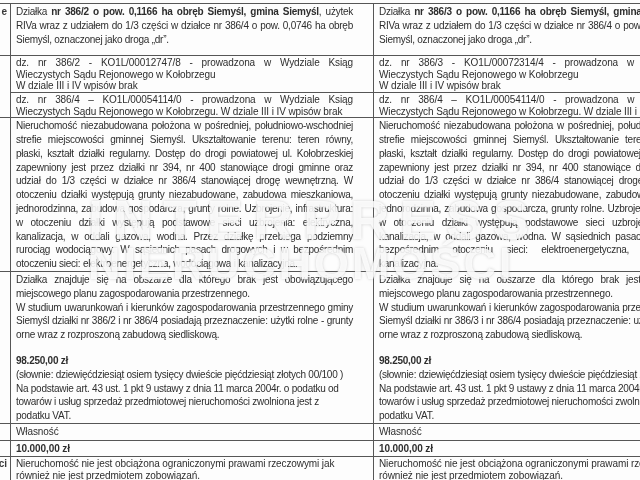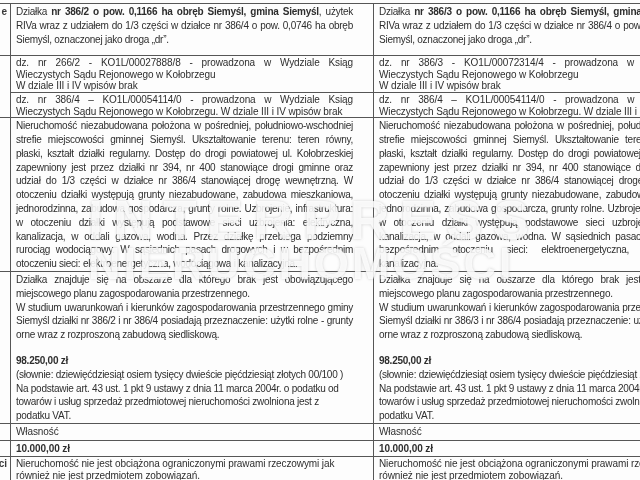--- a/index.html
+++ b/index.html
@@ -48,21 +48,21 @@
         <span>Działka </span><span class="bold">nr 386/2 o pow. 0,1166 ha obręb Siemyśl, gmina Siemyśl</span><span>, użytek RIVa wraz z udziałem do 1/3 części w działce nr 386/4 o pow. 0,0746 ha obręb Siemyśl, oznaczonej jako droga „dr”.</span>
       </td>
       <td class="jt desc">
         <span>Działka </span><span class="bold">nr 386/3 o pow. 0,1166 ha obręb Siemyśl, gmina Siemyśl</span><span>, użytek RIVa wraz z udziałem do 1/3 części w działce nr 386/4 o pow. 0,0746 ha obręb Siemyśl, oznaczonej jako droga „dr”.</span>
       </td>
     </tr>
 
     <tr class="lh-sm" style="height:37px">
       <td class="hd" rowspan="2"></td>
       <td class="jt">
-        <p>dz. nr 266/2 - KO1L/00027888/8 - prowadzona w Wydziale Ksiąg Wieczystych Sądu Rejonowego w Kołobrzegu</p>
+        <p>dz. nr 386/2 - KO1L/00012747/8 - prowadzona w Wydziale Ksiąg Wieczystych Sądu Rejonowego w Kołobrzegu</p>
         <p>W dziale III i IV wpisów brak</p>
       </td>
       <td class="jt">
         <p>dz. nr 386/3 - KO1L/00072314/4 - prowadzona w Wydziale Ksiąg Wieczystych Sądu Rejonowego w Kołobrzegu</p>
         <p>W dziale III i IV wpisów brak</p>
       </td>
     </tr>
 
     <tr class="lh-sm" style="height:23px">
       <td class="jt">dz. nr 386/4 – KO1L/00054114/0 - prowadzona w Wydziale Ksiąg Wieczystych Sądu Rejonowego w Kołobrzegu. W dziale III i IV wpisów brak</td>

